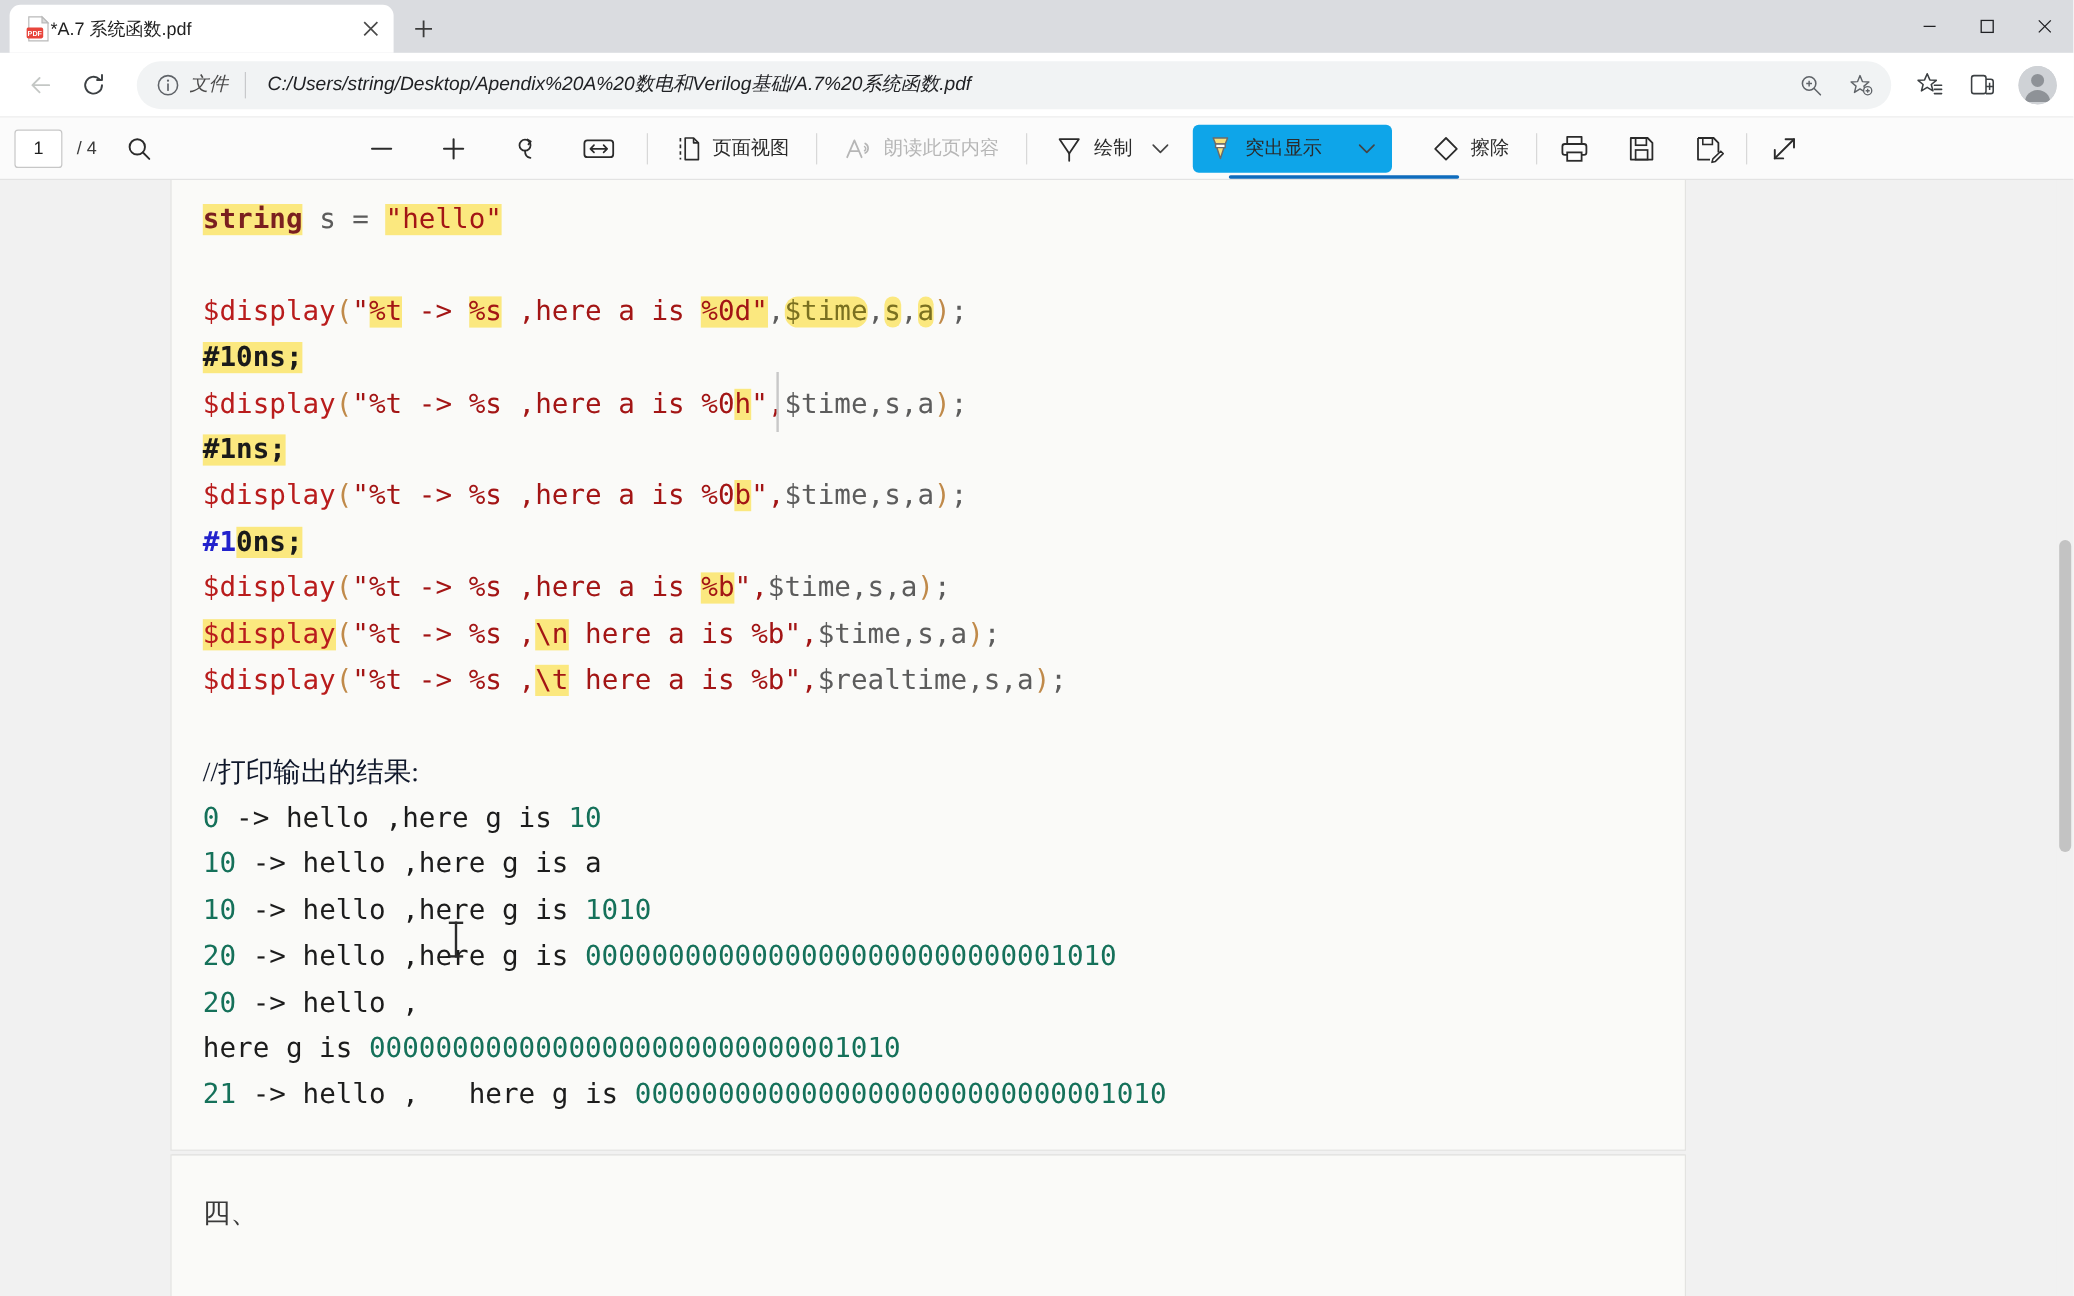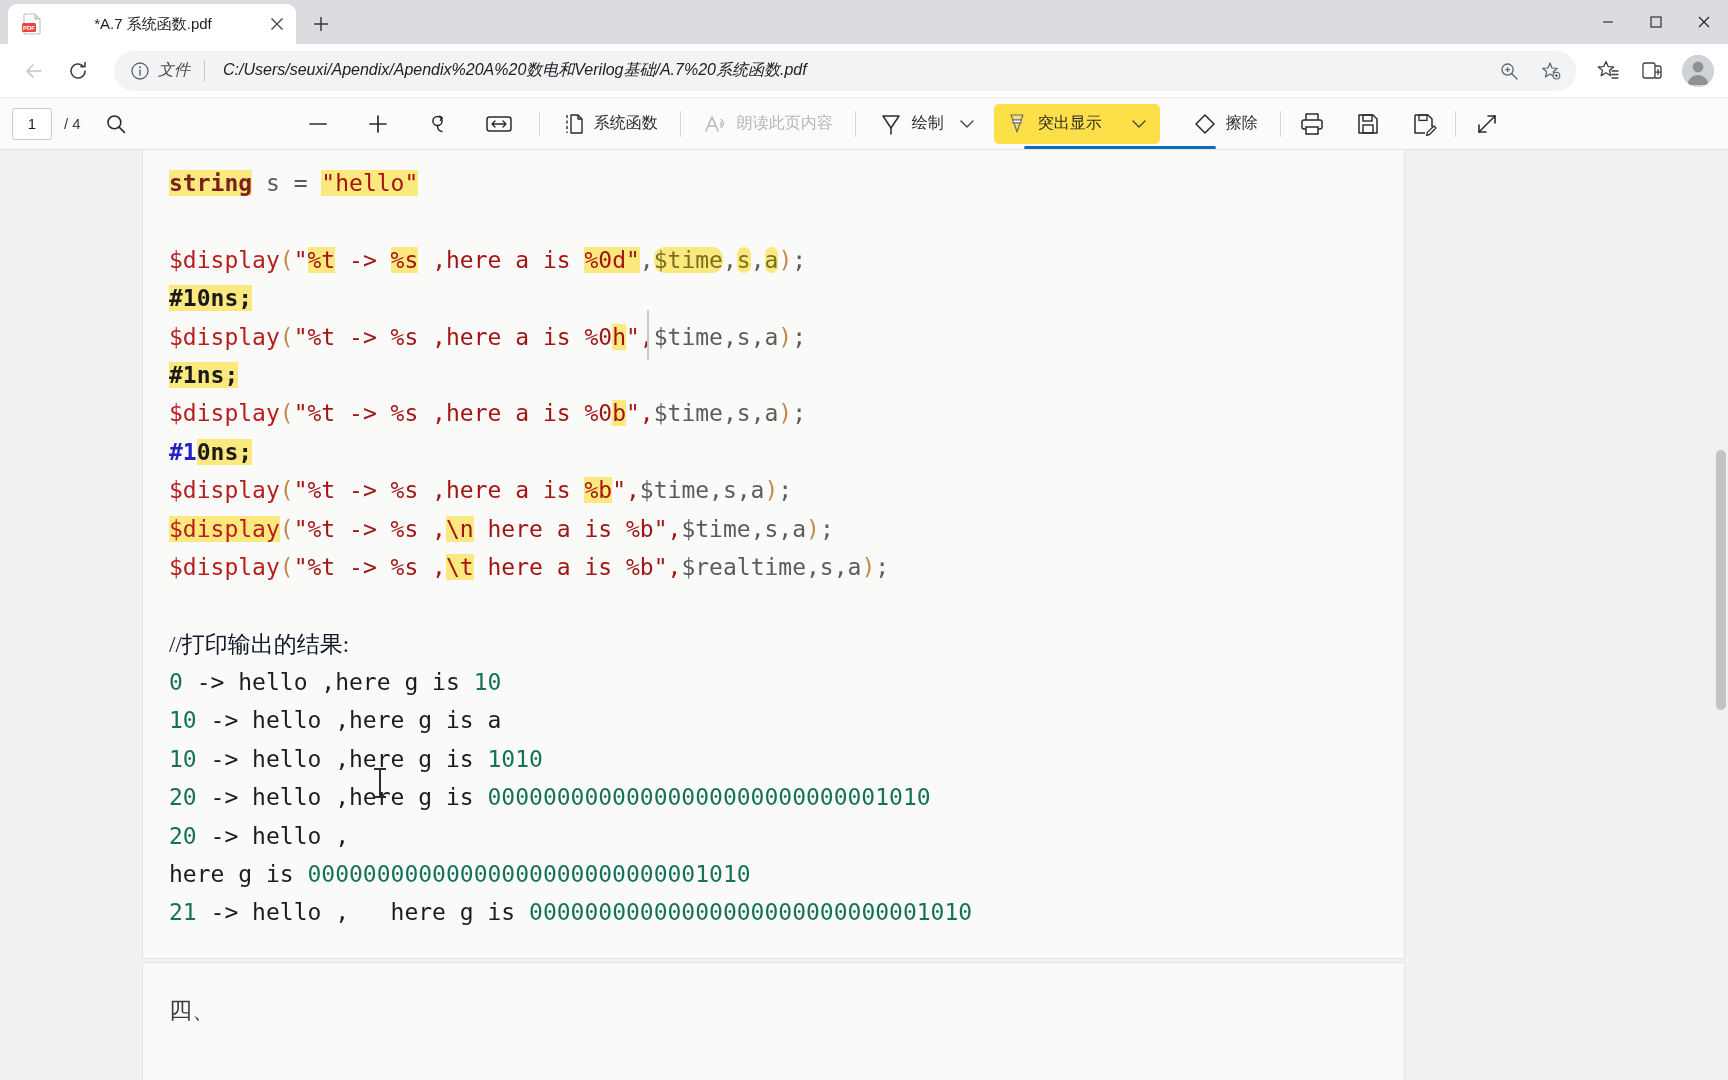--- a/index.html
+++ b/index.html
@@ -13,27 +13,26 @@
   
   .titlebar {
     height: 44px;
     background: #dadce0;
     display: flex;
     align-items: flex-end;
     position: relative;
   }
   .tab {
     margin-left: 8px;
-    width: 288px; height: 40px;
+    width: 320px; height: 40px;
     background: #ffffff;
     border-radius: 9px 9px 0 0;
     display: flex; align-items: center;
     padding: 0 6px 0 14px;
     position: relative;
-    text-align: center;
   }
   .tab-favicon {
     width: 20px; height: 22px; flex: 0 0 20px;
     position: relative;
   }
   .tab-title {
     flex: 1 1 auto;
     font-size: 15px; color: #1f1f1f;
     white-space: nowrap; overflow: hidden; text-overflow: ellipsis;
   }
@@ -137,21 +136,21 @@
     border-radius: 4px;
     color: #2b2b2b;
     padding: 0 6px;
     gap: 8px;
     font-size: 16px;
     white-space: nowrap;
   }
   .tb-btn.labeled { padding: 0 10px; }
   .tb-btn.dim { color: #b6b6b6; }
   .tb-btn.active {
-    background: #fde047;
+    background: #0ea5e9;
     border-radius: 5px;
   }
   .tb-underline {
     position: absolute;
     height: 3px; background: #0f6cbd; border-radius: 2px;
   }
   .tb-sep { width: 1px; height: 26px; background: #d8d8d8; margin: 0 10px; }
   .tb-gap { flex: 0 0 auto; }
   .chev { width: 22px; height: 38px; display:flex; align-items:center; justify-content:center; color:#444; }
 
@@ -310,21 +309,21 @@
   <div class="omnibox">
     <span class="info-icon">
       <svg width="20" height="20" viewBox="0 0 20 20">
         <circle cx="10" cy="10" r="8" fill="none" stroke="currentColor" stroke-width="1.3"></circle>
         <path d="M10 9 V14.2" stroke="currentColor" stroke-width="1.4" stroke-linecap="round"></path>
         <circle cx="10" cy="6.2" r="0.95" fill="currentColor"></circle>
       </svg>
     </span>
     <span class="file-label">文件</span>
     <span class="omni-divider"></span>
-    <span class="omni-url">C:/Users/seuxi/Apendix/Apendix%20A%20数电和Verilog基础/A.7%20系统函数.pdf</span>
+    <span class="omni-url">C:/Users/string/Desktop/Apendix%20A%20数电和Verilog基础/A.7%20系统函数.pdf</span>
     <span class="omni-action">
       <svg width="20" height="20" viewBox="0 0 20 20">
         <circle cx="8.6" cy="8.6" r="5.6" fill="none" stroke="currentColor" stroke-width="1.3"></circle>
         <path d="M12.8 12.8 L18 18" stroke="currentColor" stroke-width="1.3" stroke-linecap="round"></path>
         <path d="M6.2 8.6 H11 M8.6 6.2 V11" stroke="currentColor" stroke-width="1.2"></path>
       </svg>
     </span>
     <span class="omni-action">
       <svg width="20" height="20" viewBox="0 0 20 20">
         <path d="M9 2 L11 7 L16.4 7.3 L12.3 10.8 L13.6 16 L9 13.1 L4.4 16 L5.7 10.8 L1.6 7.3 L7 7 Z" fill="none" stroke="currentColor" stroke-width="1.2" stroke-linejoin="round"></path>
@@ -399,21 +398,21 @@
   <div class="tb-sep" style="margin-left:18px;"></div>
 
   <div class="tb-btn labeled">
     <span>
       <svg width="24" height="24" viewBox="0 0 24 24">
         <path d="M5 3 V21" stroke="currentColor" stroke-width="1.4" stroke-dasharray="3 2.5"></path>
         <path d="M9 3 h7 l4 4 v14 h-11 z" fill="none" stroke="currentColor" stroke-width="1.4" stroke-linejoin="round"></path>
         <path d="M16 3 v4 h4" fill="none" stroke="currentColor" stroke-width="1.4" stroke-linejoin="round"></path>
       </svg>
     </span>
-    <span>系统函数</span>
+    <span>页面视图</span>
   </div>
 
   <div class="tb-sep"></div>
 
   <div class="tb-btn labeled dim">
     <span>
       <svg width="26" height="24" viewBox="0 0 26 24">
         <path d="M3 19 L9 5 L15 19 M5.4 14 H12.6" fill="none" stroke="currentColor" stroke-width="1.5" stroke-linecap="round" stroke-linejoin="round"></path>
         <path d="M18 7.5 a4.5 4.5 0 0 1 0 8" fill="none" stroke="currentColor" stroke-width="1.4" stroke-linecap="round"></path>
         <path d="M17.5 10.2 a2 2 0 0 1 0 3.4" fill="none" stroke="currentColor" stroke-width="1.3" stroke-linecap="round"></path>

